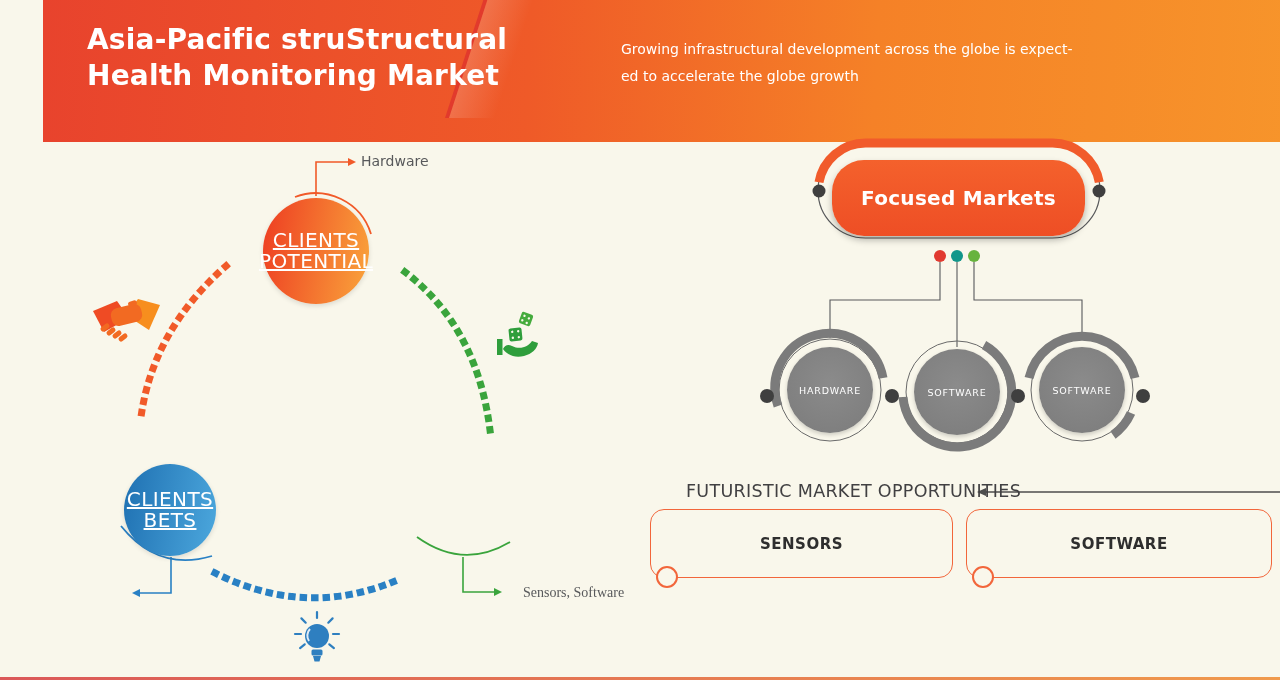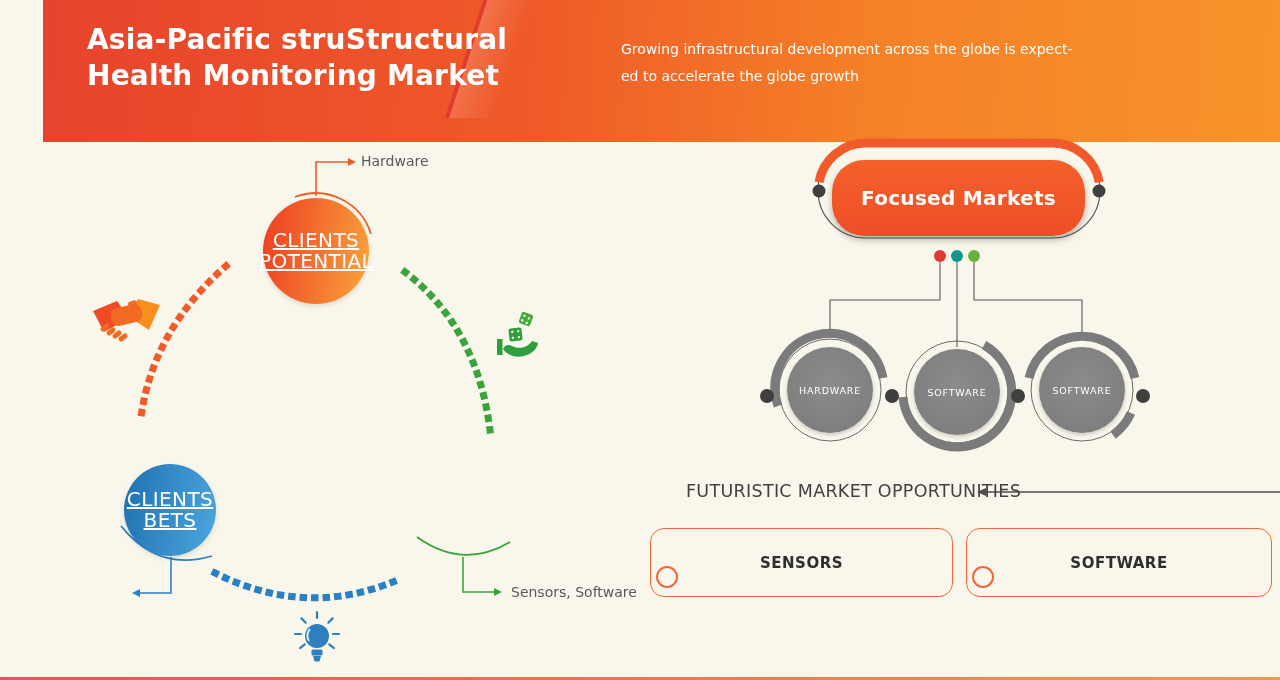--- a/index.html
+++ b/index.html
@@ -25,40 +25,40 @@
   .bubble-clients{left:263px;top:198px;width:106px;height:106px;
     background:linear-gradient(100deg,#ee4123 5%,#f9a03a 95%);}
   .bubble-focus{left:124px;top:464px;width:92px;height:92px;
     background:linear-gradient(100deg,#2173b4 5%,#4aa5db 95%);}
   .bubble-hot{left:418px;top:464px;width:92px;height:92px;
     background:linear-gradient(100deg,#2d9b3f 5%,#8fc73f 95%);}
   
   .callout{position:absolute;color:#58595b;font-size:14px;line-height:17px;z-index:2;white-space:nowrap;}
   .callout-hardware{left:361px;top:153px;}
   .callout-focus{left:10px;top:583px;width:117px;text-align:right;}
-  .callout-hot{left:511px;top:584px;}
+  .callout-hot{left:523px;top:584px;font-family:Liberation Serif, serif;}
   
   .pill{position:absolute;left:832px;top:160px;width:253px;height:76px;border-radius:32px;
     background:linear-gradient(180deg,#f4612c,#ee4e25);box-shadow:0 4px 7px rgba(0,0,0,.28);
     display:flex;align-items:center;justify-content:center;color:#fff;font-size:20px;font-weight:bold;
     letter-spacing:.3px;z-index:2;}
   
   .seg{position:absolute;width:86px;height:86px;border-radius:50%;z-index:2;
     background:radial-gradient(circle at 50% 42%,#8b8b8b 0%,#7b7b7b 100%);
     display:flex;align-items:center;justify-content:center;color:#fff;font-size:9.5px;
     letter-spacing:.8px;box-shadow:0 2px 4px rgba(0,0,0,.18);}
   .seg-hardware{left:787px;top:347px;}
   .seg-software{left:914px;top:349px;}
   .seg-services{left:1039px;top:347px;}
   
   .opp-heading{position:absolute;left:650px;top:481px;color:#414042;font-size:17.5px;
     letter-spacing:.3px;z-index:2;white-space:nowrap;margin-left:36px;}
   .opp-box{position:absolute;top:509px;height:69px;border:1.6px solid #f2663b;border-radius:14px;
     display:flex;align-items:center;justify-content:center;color:#2e2e2e;font-size:15px;font-weight:bold;
-    letter-spacing:.5px;z-index:2;box-sizing:border-box;margin-top:19px;}
+    letter-spacing:.5px;z-index:2;box-sizing:border-box;}
   .opp-box-sensors{left:650px;width:303px;}
   .opp-box-software{left:966px;width:306px;}
   .corner-ring{position:absolute;width:22px;height:22px;border-radius:50%;border:2.5px solid #f2663b;
     background:#f9f7eb;box-sizing:border-box;z-index:3;}
   .ring-sensors{left:656px;top:566px;}
   .ring-software{left:972px;top:566px;}
   
   .bottom-line{position:absolute;left:0;bottom:0;width:1280px;height:3px;
     background:linear-gradient(90deg,#db5858,#f09a4c);z-index:4;}
 </style>

